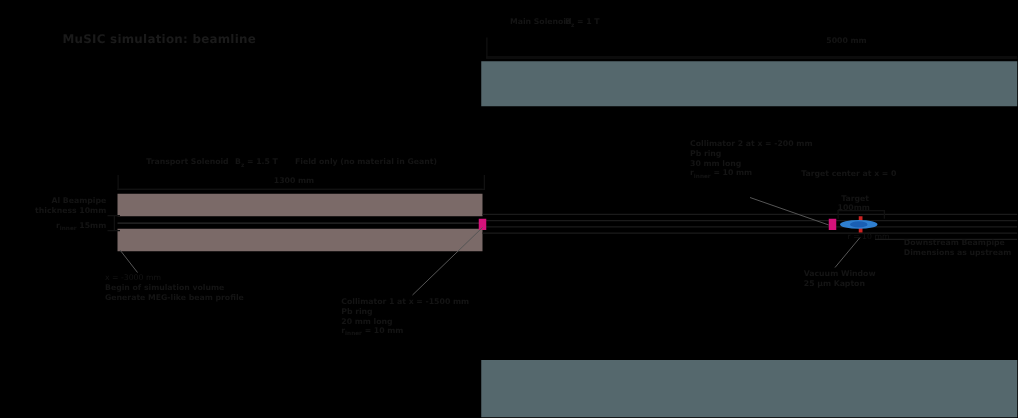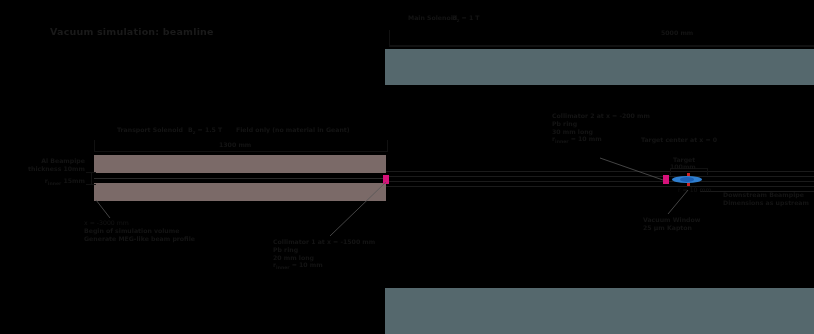--- a/index.html
+++ b/index.html
@@ -133,21 +133,21 @@
   <div class="target"></div>
   <div class="target-core"></div>
 
   <svg class="leaders">
     <line x1="330" y1="236" x2="386" y2="182" stroke="#555" stroke-width="0.8"></line>
     <line x1="600" y1="158" x2="663" y2="180" stroke="#555" stroke-width="0.8"></line>
     <line x1="688" y1="190" x2="668" y2="214" stroke="#555" stroke-width="0.8"></line>
     <line x1="110" y1="218" x2="96" y2="200" stroke="#555" stroke-width="0.8"></line>
   </svg>
 
-  <div class="t title txt-title">Vacuum simulation: beamline</div>
+  <div class="t title txt-title">MuSIC simulation: beamline</div>
 
   <div class="t lbl txt-ms">Main Solenoid</div>
   <div class="t lbl txt-ms-b"><span>B</span><span class="sub">z</span> <span>= 1 T</span></div>
   <div class="t dim txt-5000">5000 mm</div>
 
   <div class="t lbl txt-ts">Transport Solenoid</div>
   <div class="t lbl txt-ts-b"><span>B</span><span class="sub">z</span> <span>= 1.5 T</span></div>
   <div class="t lbl txt-ts-field">Field only (no material in Geant)</div>
   <div class="t dim txt-1300">1300 mm</div>
 

